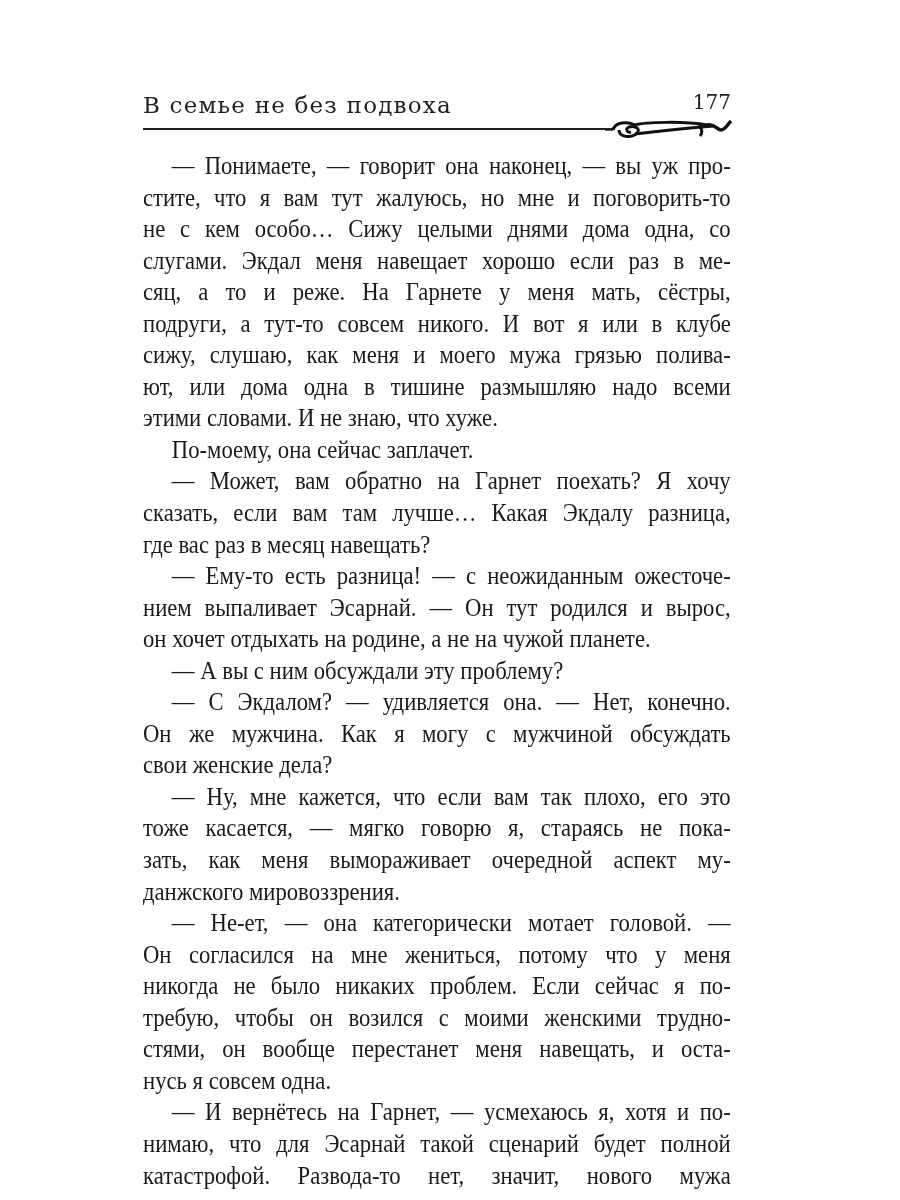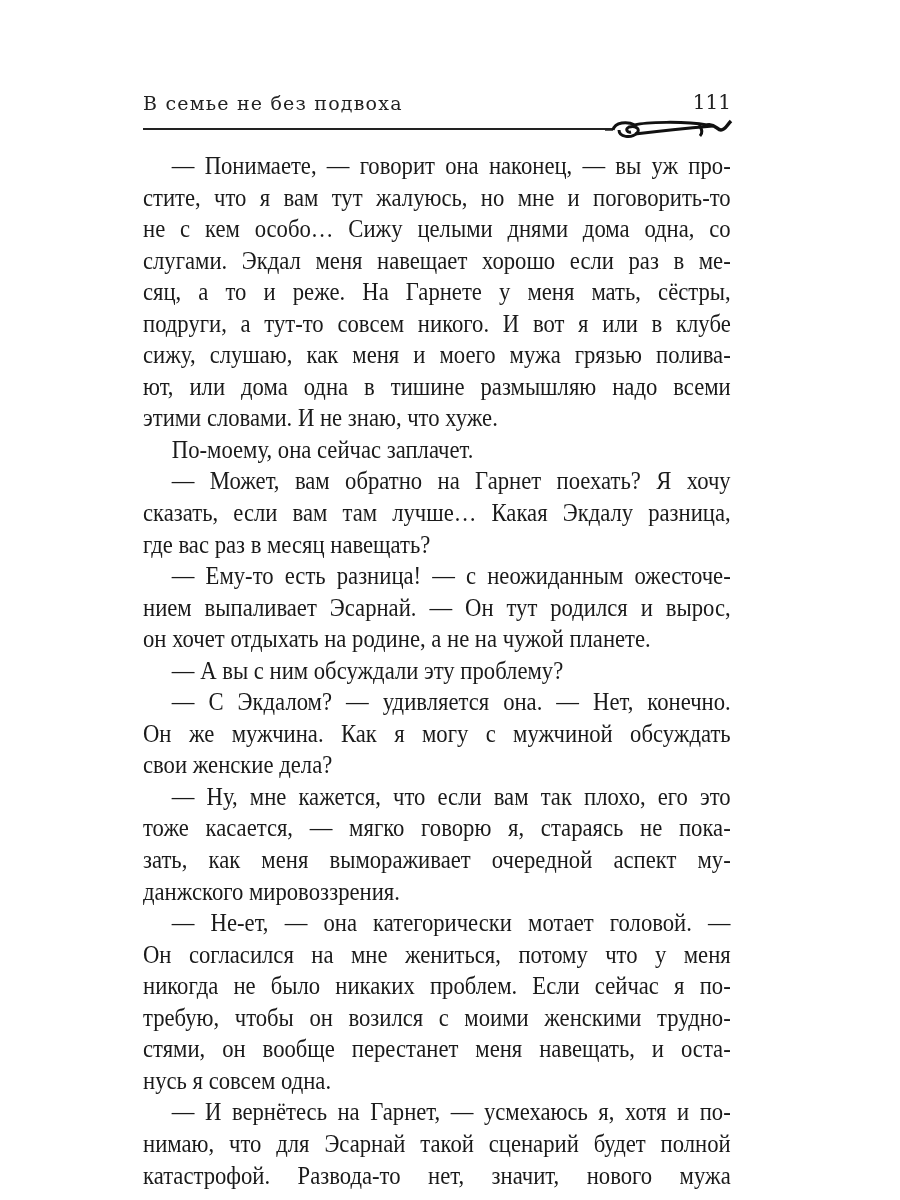--- a/index.html
+++ b/index.html
@@ -5,21 +5,21 @@
   html, body { margin: 0; padding: 0; }
   body {
     width: 900px; height: 1200px; background: #ffffff; position: relative; overflow: hidden;
     color: #1a1a1a;
   }
   .header {
     position: absolute; left: 143px; top: 88px; width: 590px; height: 40px;
   }
   .running-title {
     position: absolute; left: 0; top: 4px;
-    font-family: "DejaVu Serif", serif; font-size: 19px; letter-spacing: 1.2px;
+    font-family: "DejaVu Serif", serif; font-size: 23px; letter-spacing: 1.2px;
     color: #222;
   }
   .page-number {
     position: absolute; right: 2px; top: 2px;
     font-family: "DejaVu Serif", serif; font-size: 20px; color: #222;
   }
   .rule {
     position: absolute; left: 143px; top: 128px; width: 470px; height: 1.5px; background: #222;
   }
   .ornament { position: absolute; left: 605px; top: 113px; width: 130px; height: 30px; }
@@ -32,21 +32,21 @@
   }
   .line { display: block; text-align: justify; text-align-last: justify; white-space: nowrap; height: 31.55px; }
   .line.last { text-align-last: left; }
   .line.indent { padding-left: 32px; }
 </style>
 </head>
 <body>
 
 <div class="header">
   <span class="running-title">В семье не без подвоха</span>
-  <span class="page-number">111</span>
+  <span class="page-number">177</span>
 </div>
 <div class="rule"></div>
 <svg class="ornament" viewBox="0 0 130 30">
   <path d="M0 17 L8 17" stroke="#222" stroke-width="1.5" fill="none"></path>
   <path d="M8 17 C10 9, 22 8, 30 12 C40 9, 80 8, 102 12" stroke="#111" stroke-width="3" fill="none"></path>
   <path d="M14 17 C14 24, 26 26, 32 20 C36 16, 30 12, 24 14 C20 16, 22 20, 26 19" stroke="#111" stroke-width="3" fill="none"></path>
   <path d="M30 21 C55 18, 85 15, 108 13" stroke="#111" stroke-width="3.2" fill="none"></path>
   <path d="M94 12 C97 16, 98 20, 95 23" stroke="#111" stroke-width="3" fill="none"></path>
   <path d="M102 12 C110 10, 112 17, 116 17 C120 17, 122 12, 126 8" stroke="#111" stroke-width="3.5" fill="none"></path>
 </svg>

